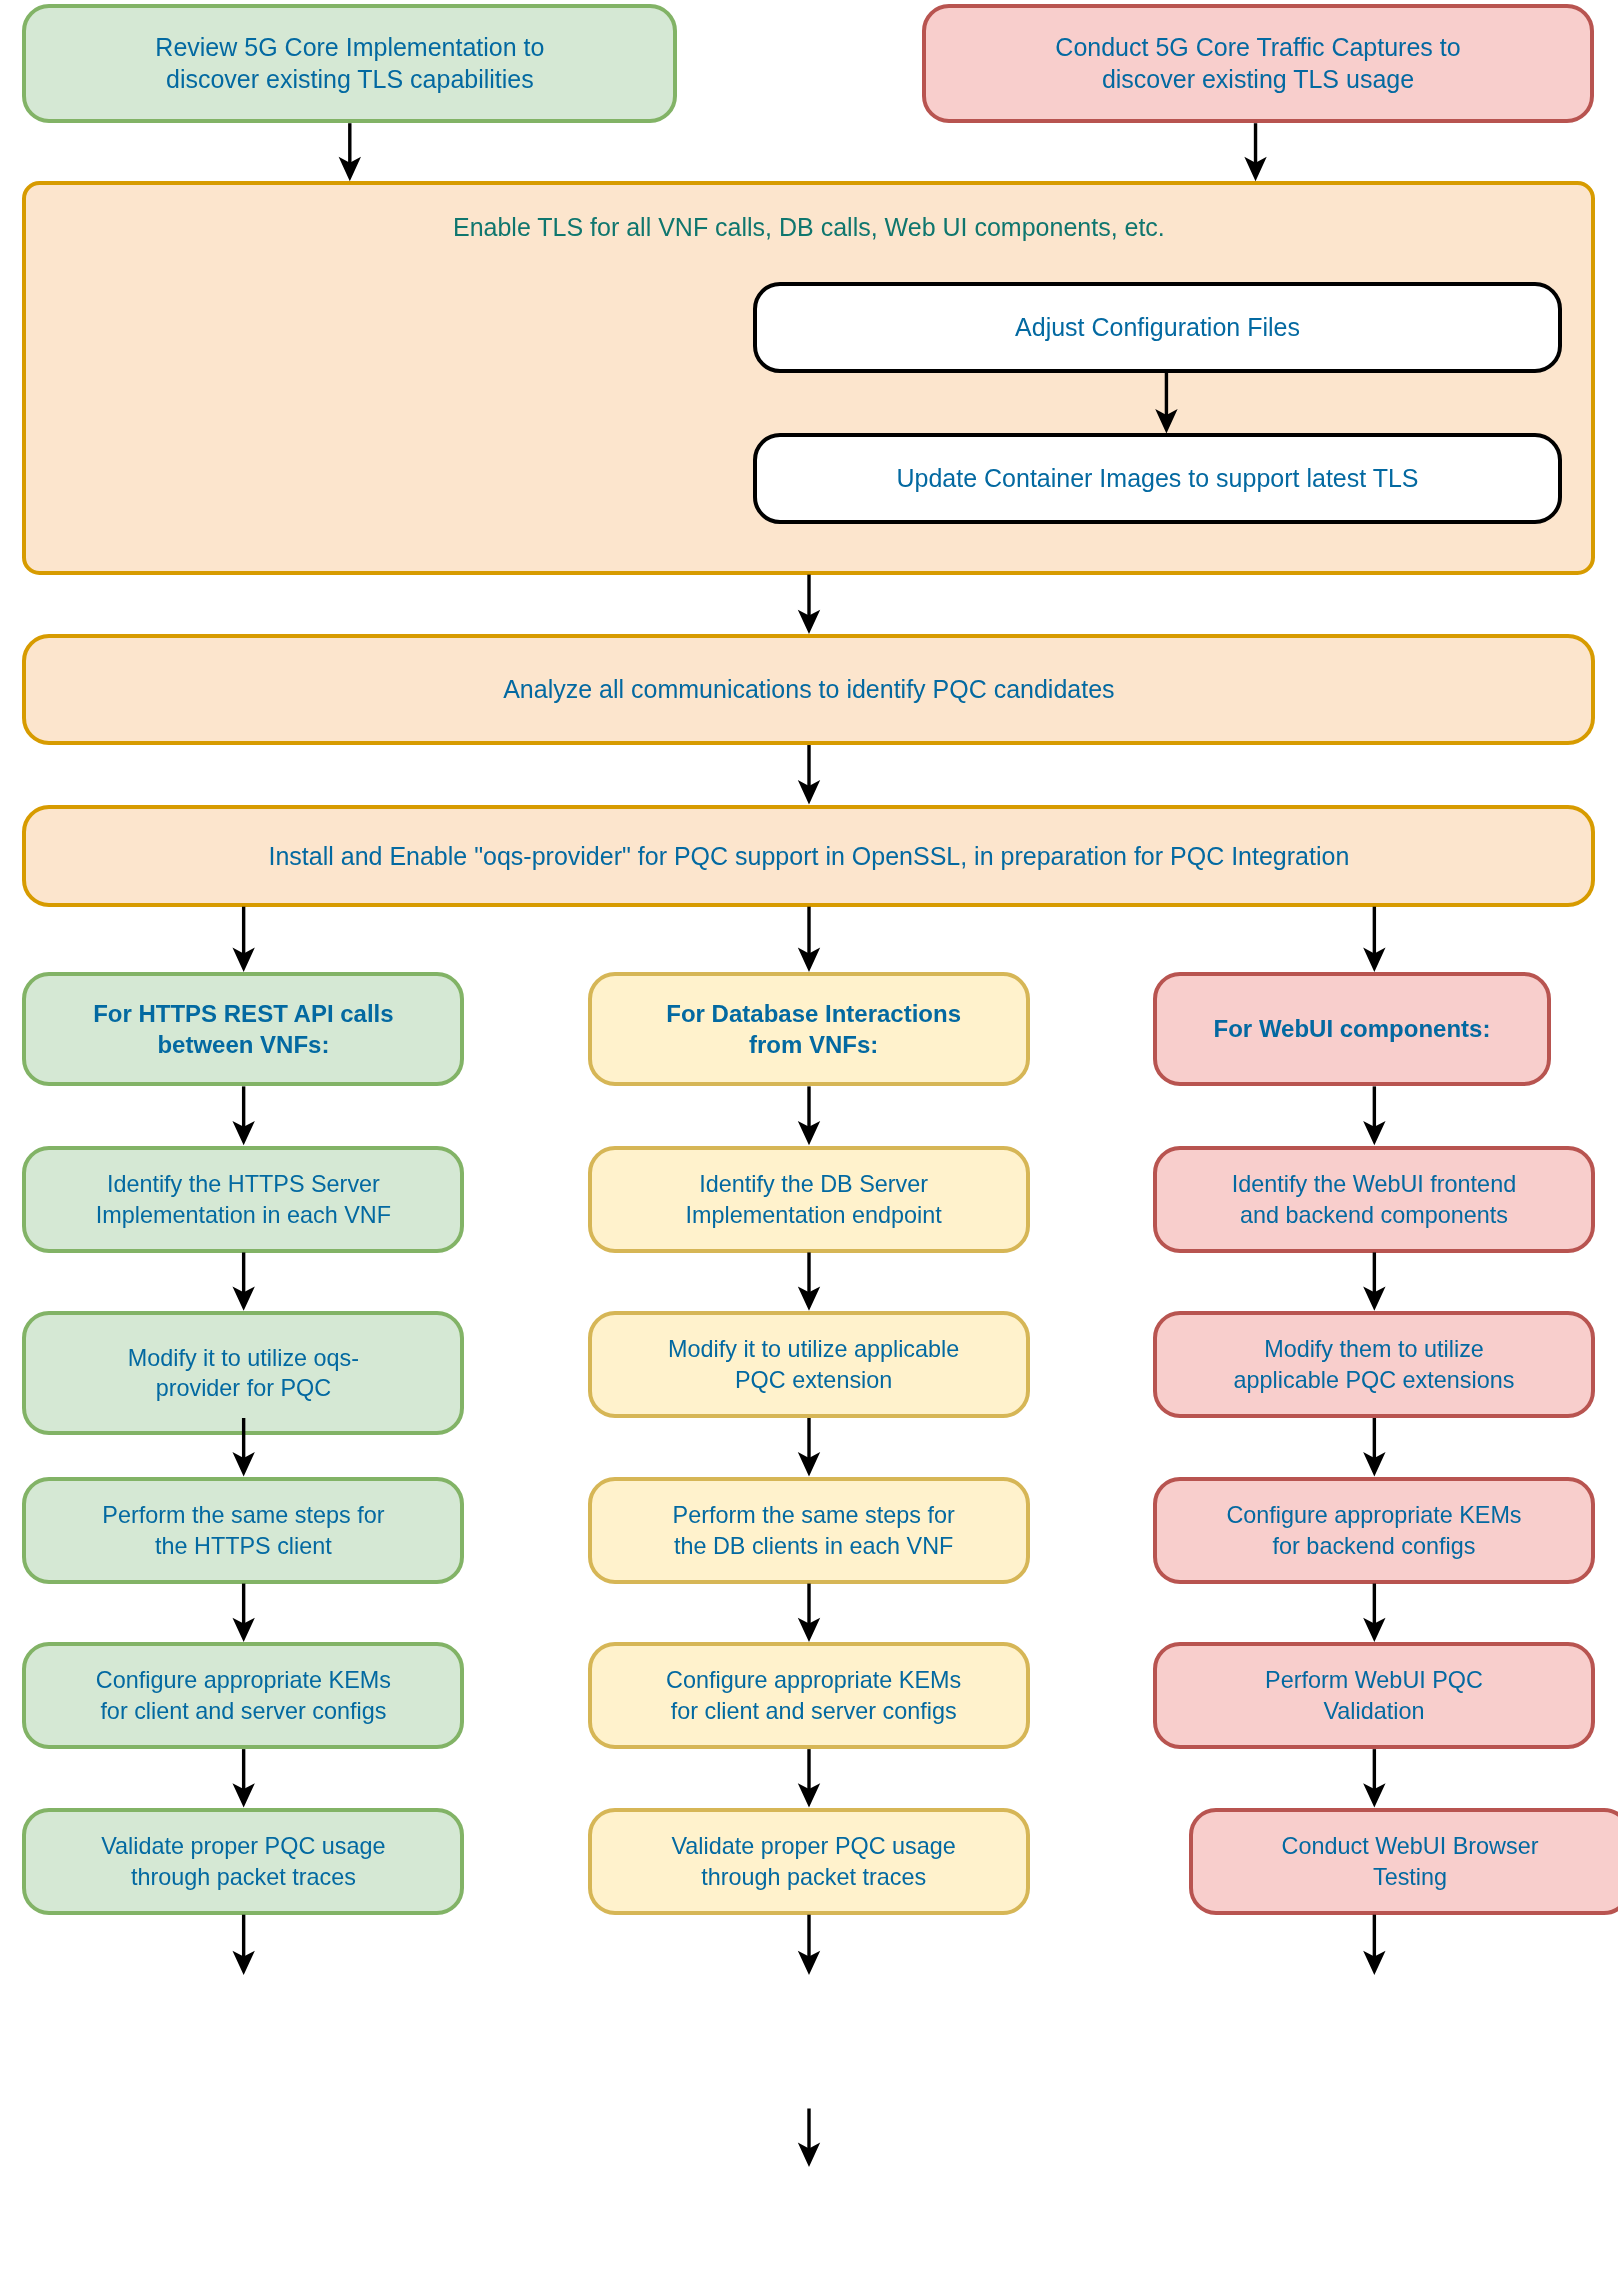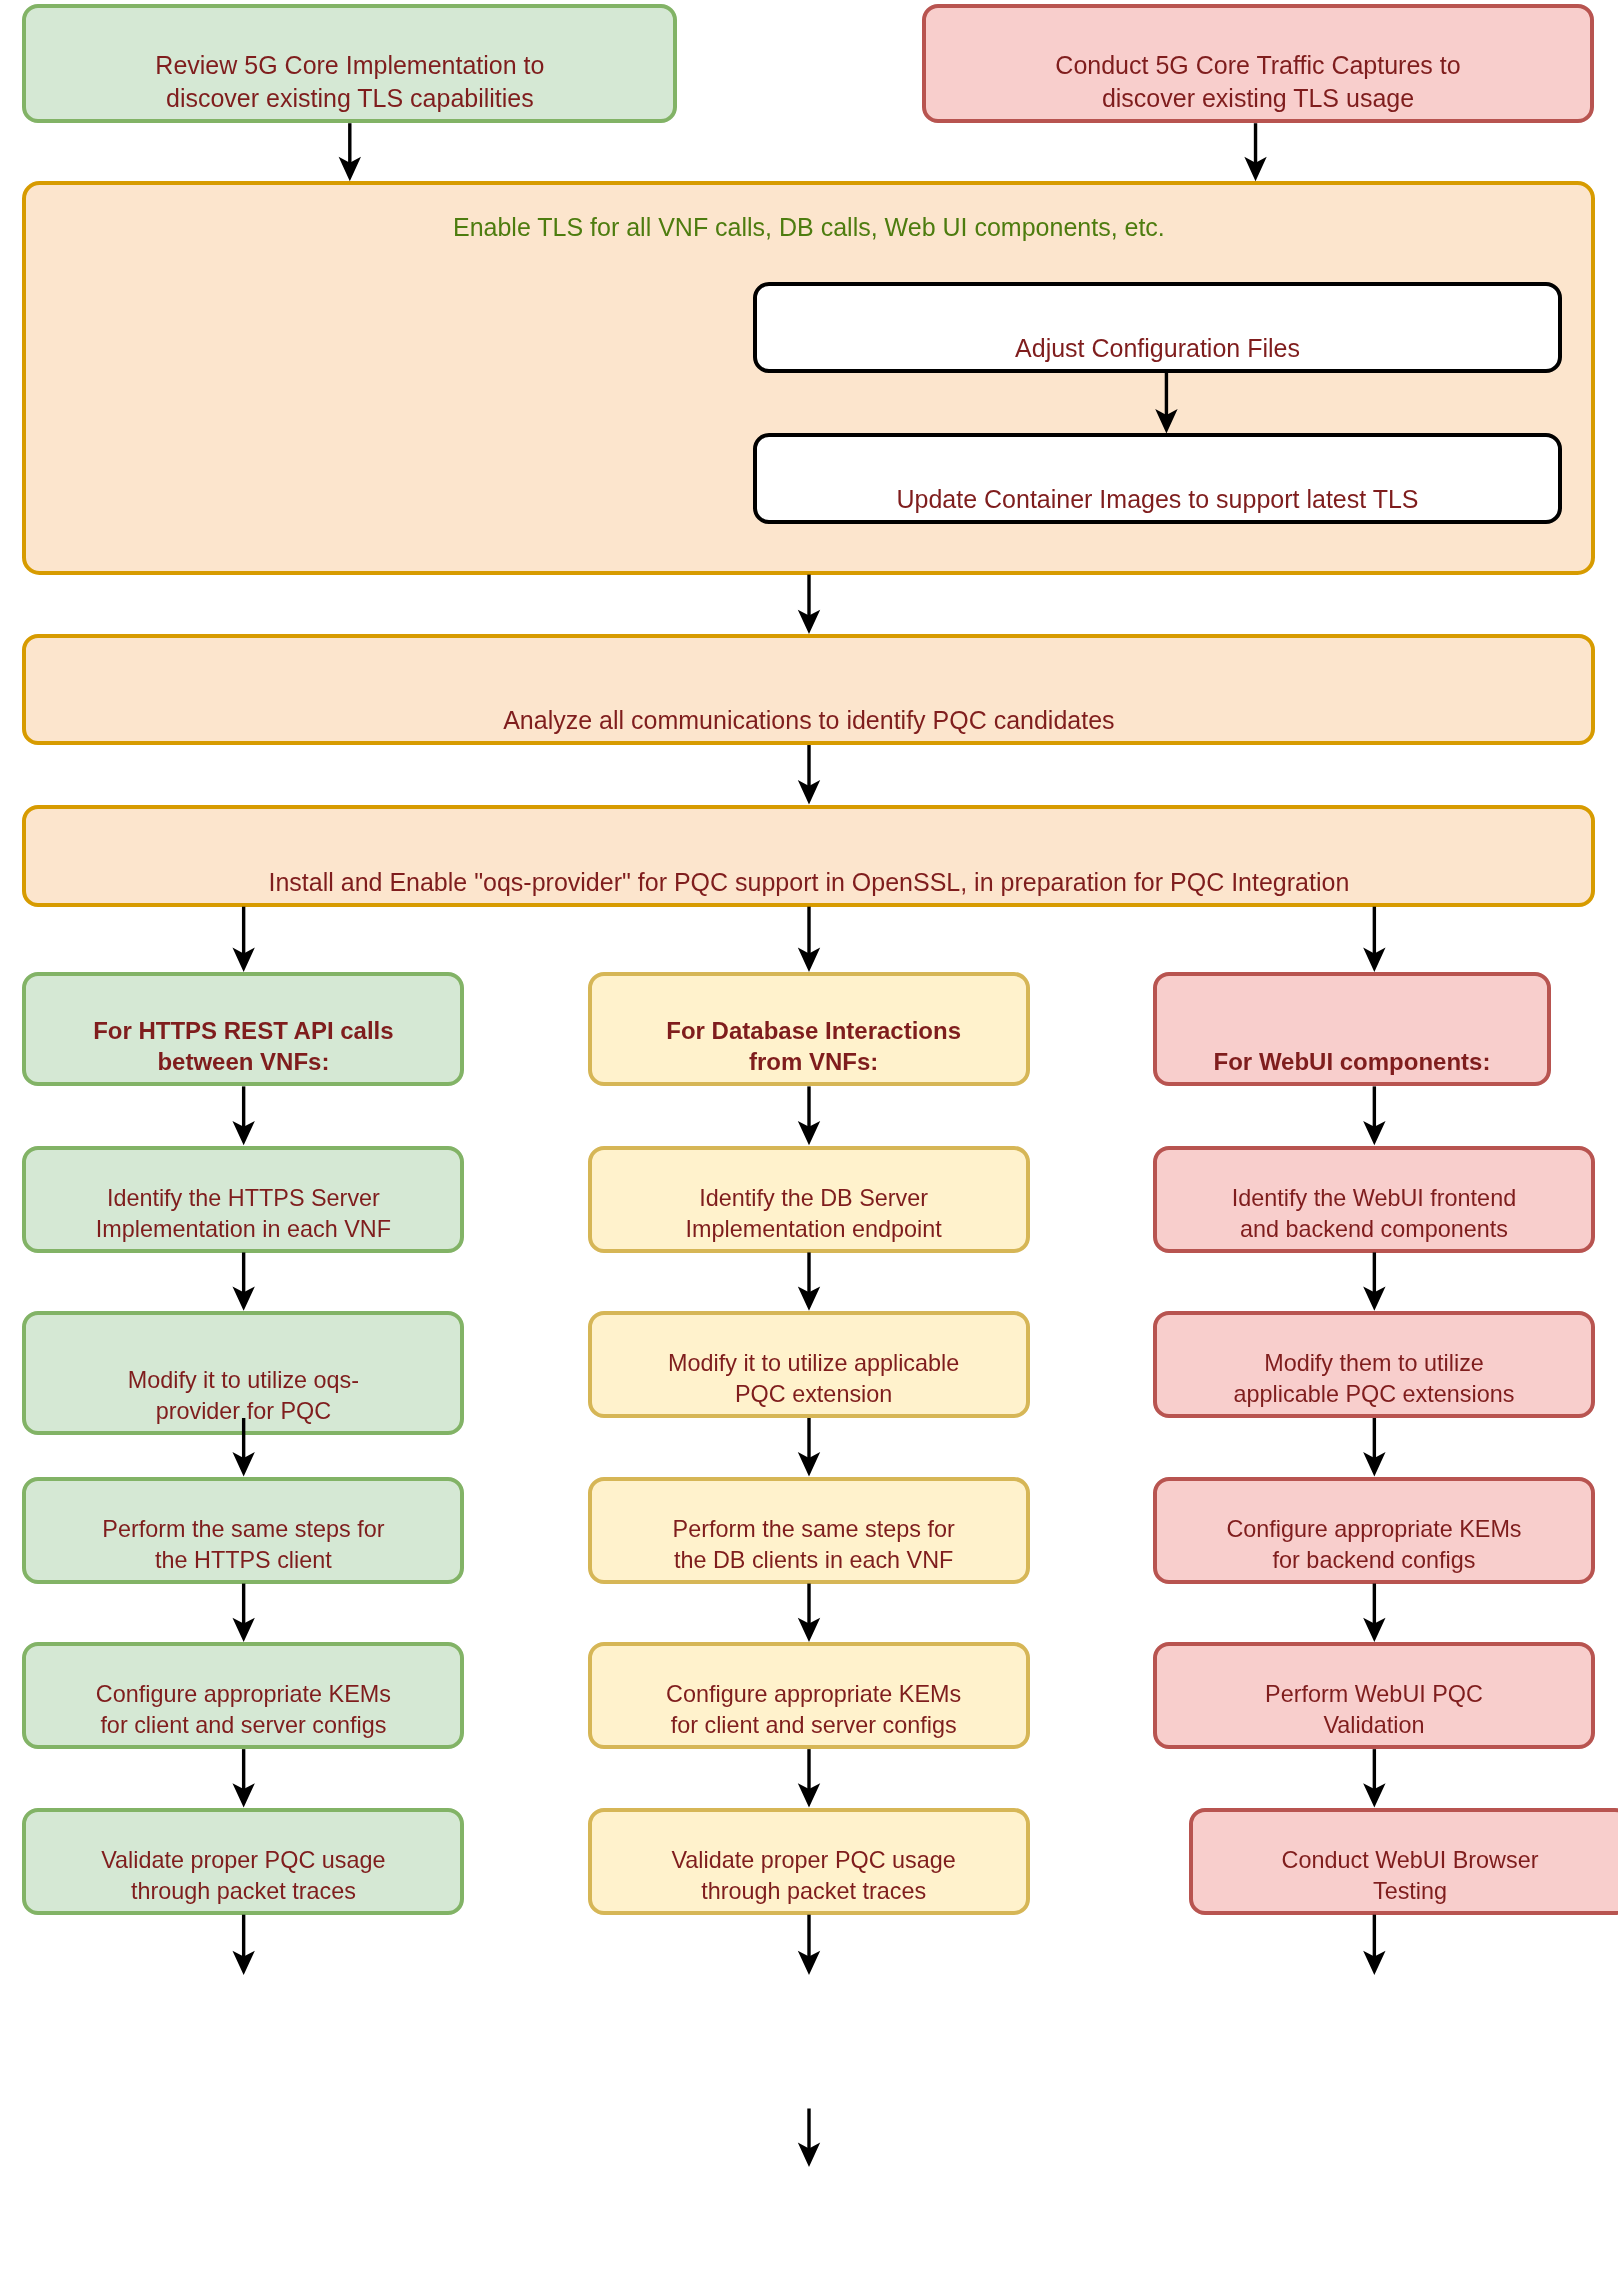--- a/index.html
+++ b/index.html
@@ -15,27 +15,27 @@
     position: relative;
     width: 1618px;
     height: 2295px;
     background: #ffffff;
     overflow: hidden;
   }
   .node {
     position: absolute;
     box-sizing: border-box;
     border-style: solid;
-    border-radius: 16px;
+    border-radius: 27px;
     display: flex;
-    align-items: flex-end;
+    align-items: center;
     justify-content: center;
     text-align: center;
     line-height: 1.30;
-    color: #7f1d1d;
+    color: #0369a1;
     padding: 4.9px 12.7px;
     z-index: 2;
   }
   .node .label {
     width: 100%;
     white-space: pre-line;
   }
   
   .pal-green  { background:#d5e8d4; border-color:#82b366; }
   .pal-orange { background:#fce5cd; border-color:#d79b00; }
@@ -56,21 +56,21 @@
     box-sizing: border-box;
     border-style: solid;
     border-radius: 17.5px;
     z-index: 1;
   }
   .group > .grp-title {
     position: absolute;
     left: 0;
     right: 0;
     text-align: center;
-    color: #4d7c0f;
+    color: #0f766e;
   }
 
   
   .conn {
     position: absolute;
     z-index: 3;
     pointer-events: none;
   }
   .conn line, .conn polygon, .conn path {
     stroke: #000000;

